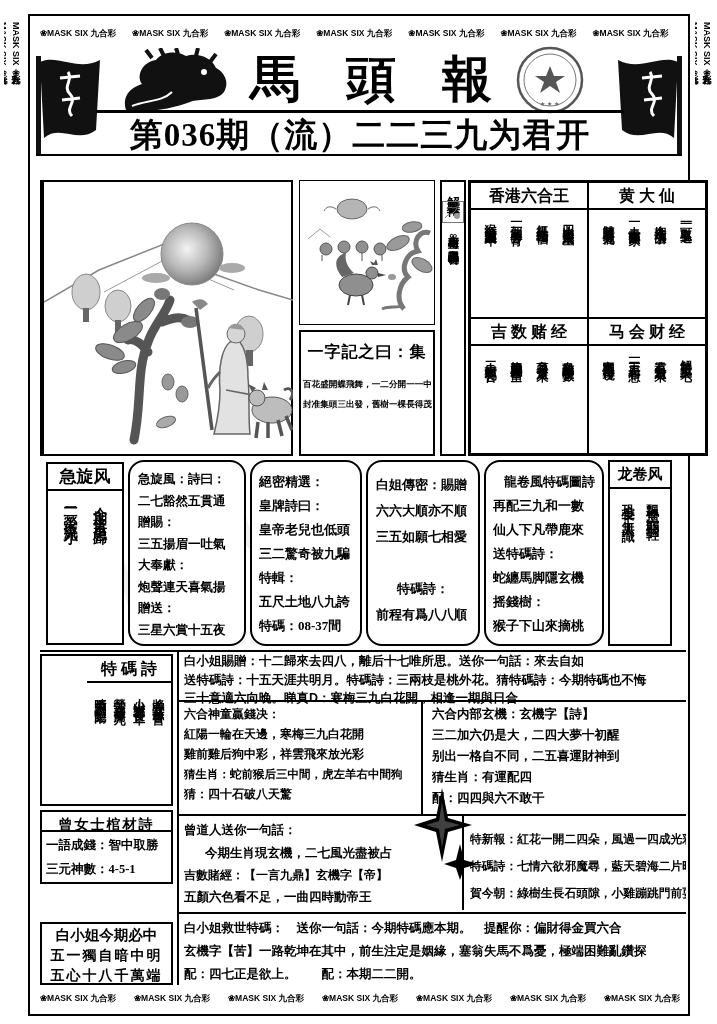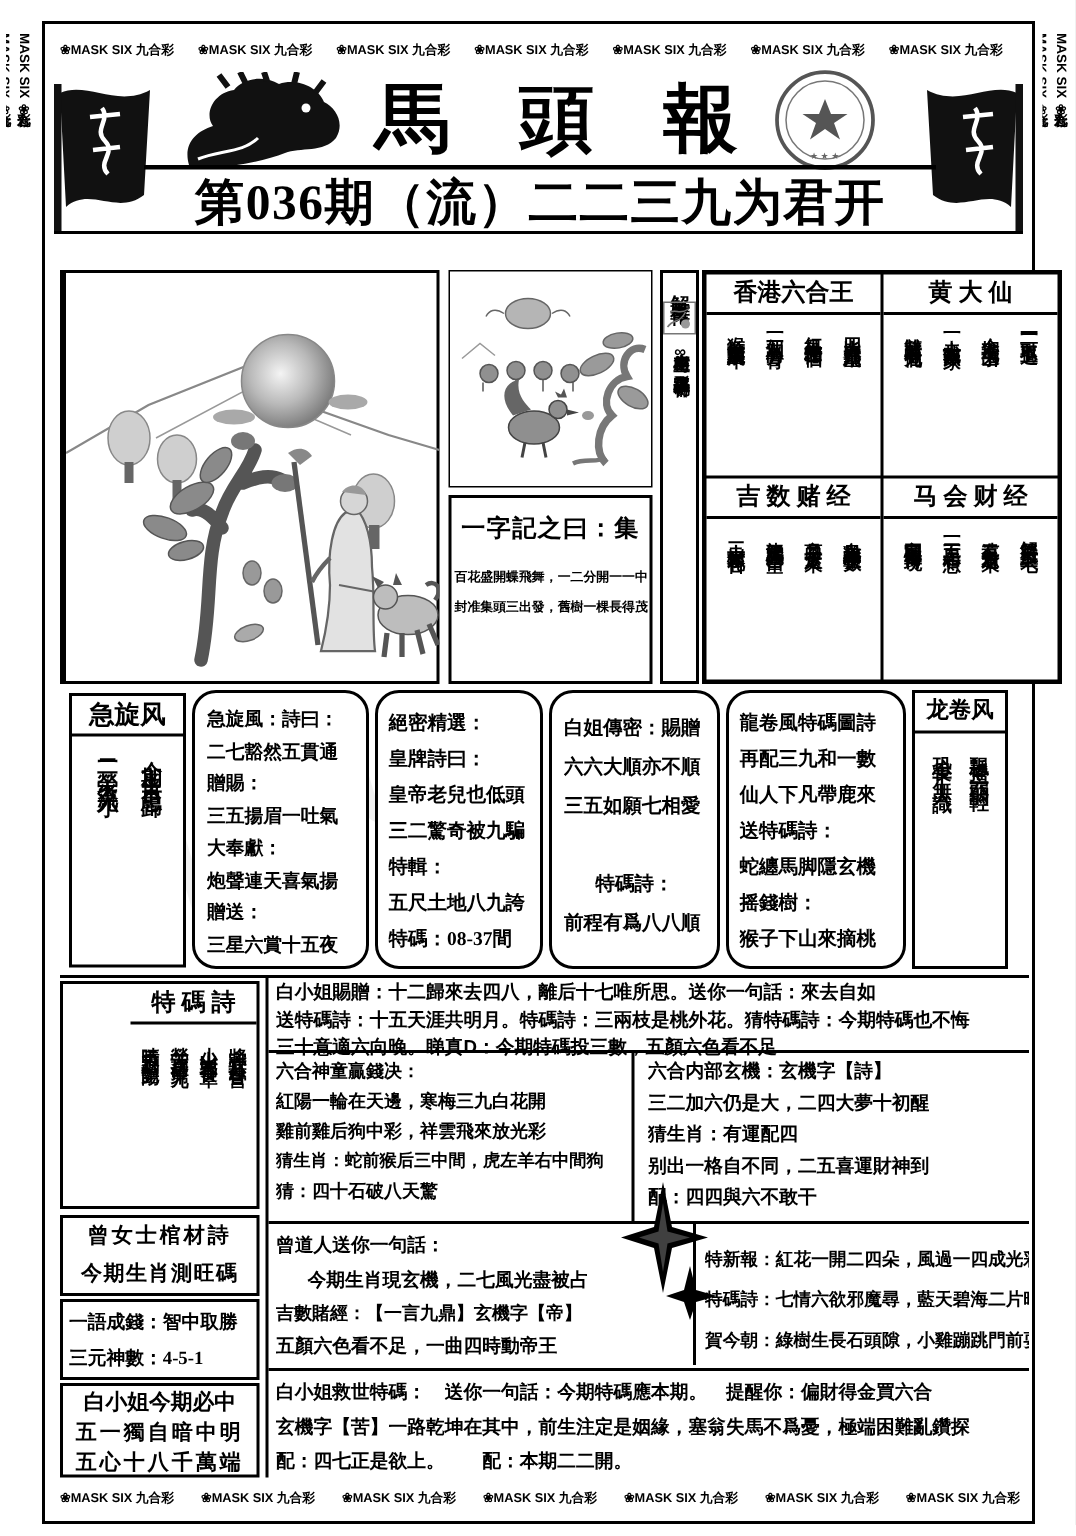--- a/index.html
+++ b/index.html
@@ -288,21 +288,21 @@
 
   <div class="abs rbox lines" style="left:366px;top:460px;width:114px;height:186px;padding:10px 8px;">
     <div class="tl" style="font-size:13px;line-height:26px;">白姐傳密：賜贈</div>
     <div class="tl" style="font-size:13px;line-height:26px;">六六大順亦不順</div>
     <div class="tl" style="font-size:13px;line-height:26px;">三五如願七相愛</div>
     <div class="tl" style="font-size:13px;line-height:26px;margin-top:26px;text-align:center;">特碼詩：</div>
     <div class="tl" style="font-size:13px;line-height:26px;">前程有爲八八順</div>
   </div>
 
   <div class="abs rbox lines" style="left:484px;top:460px;width:120px;height:186px;padding:8px 7px;">
-    <div class="tl" style="font-size:13px;line-height:24px;">龍卷風特碼圖詩</div>
+    <div class="tl" style="font-size:13px;line-height:24px;text-align:right;">龍卷風特碼圖詩</div>
     <div class="tl" style="font-size:13px;line-height:24px;">再配三九和一數</div>
     <div class="tl" style="font-size:13px;line-height:24px;">仙人下凡帶鹿來</div>
     <div class="tl" style="font-size:13px;line-height:24px;">送特碼詩：</div>
     <div class="tl" style="font-size:13px;line-height:24px;">蛇纏馬脚隱玄機</div>
     <div class="tl" style="font-size:13px;line-height:24px;">摇錢樹：</div>
     <div class="tl" style="font-size:13px;line-height:24px;">猴子下山來摘桃</div>
   </div>
 
   <div class="abs box" style="left:608px;top:460px;width:64px;height:186px;display:flex;flex-direction:column;">
     <div class="celltitle" style="font-size:15px;">龙卷风</div>
@@ -321,56 +321,56 @@
       <div class="vcol" style="font-size:12px;letter-spacing:2.5px;">將守六宮打曹營</div>
       <div class="vcol" style="font-size:12px;letter-spacing:2.5px;">小山光秃不長草</div>
       <div class="vcol" style="font-size:12px;letter-spacing:2.5px;">勞苦功高排第九</div>
       <div class="vcol" style="font-size:12px;letter-spacing:2.5px;">晴天只剩一艷陽</div>
     </div>
   </div>
 
   <div class="abs lines" style="left:184px;top:652px;width:502px;">
     <div class="tl" style="font-size:12.5px;line-height:18.5px;font-family:'Liberation Sans',sans-serif;">白小姐賜贈：十二歸來去四八，離后十七唯所思。送你一句話：來去自如</div>
     <div class="tl" style="font-size:12.5px;line-height:18.5px;font-family:'Liberation Sans',sans-serif;">送特碼詩：十五天涯共明月。特碼詩：三兩枝是桃外花。猜特碼詩：今期特碼也不悔</div>
-    <div class="tl" style="font-size:12.5px;line-height:18.5px;font-family:'Liberation Sans',sans-serif;">三十意適六向晚。睇真D：今期特碼投三數，五顏六色看不足</div>
+    <div class="tl" style="font-size:12.5px;line-height:18.5px;font-family:'Liberation Sans',sans-serif;">三十意適六向晚。睇真D：寒梅三九白花開，相逢一期與日合</div>
   </div>
 
   <div class="abs hr" style="left:179px;top:700px;width:507px;height:1.5px;"></div>
   <div class="abs divline" style="left:421px;top:700px;width:2px;height:115px;"></div>
 
   <div class="abs lines" style="left:184px;top:704px;width:232px;">
     <div class="tl" style="font-size:12px;line-height:20px;">六合神童贏錢决：</div>
     <div class="tl" style="font-size:12px;line-height:20px;">紅陽一輪在天邊，寒梅三九白花開</div>
     <div class="tl" style="font-size:12px;line-height:20px;">雞前雞后狗中彩，祥雲飛來放光彩</div>
     <div class="tl" style="font-size:11.5px;line-height:20px;">猜生肖：蛇前猴后三中間，虎左羊右中間狗</div>
     <div class="tl" style="font-size:12px;line-height:20px;">猜：四十石破八天驚</div>
   </div>
 
   <div class="abs lines" style="left:432px;top:704px;width:252px;">
     <div class="tl" style="font-size:12.5px;line-height:21px;">六合内部玄機：玄機字【詩】</div>
     <div class="tl" style="font-size:12.5px;line-height:21px;">三二加六仍是大，二四大夢十初醒</div>
+    <div class="tl" style="font-size:12.5px;line-height:21px;">别出一格自不同，二五喜運財神到</div>
     <div class="tl" style="font-size:12.5px;line-height:21px;">猜生肖：有運配四</div>
-    <div class="tl" style="font-size:12.5px;line-height:21px;">别出一格自不同，二五喜運財神到</div>
     <div class="tl" style="font-size:12.5px;line-height:21px;">配：四四與六不敢干</div>
   </div>
 
   <div class="abs hr" style="left:179px;top:814px;width:507px;height:1.5px;"></div>
 
   <svg class="abs" style="left:414px;top:788px;z-index:5;" width="64" height="92" viewBox="0 0 64 92">
     <path d="M28,0 L34,30 L58,37 L34,44 L28,74 L22,44 L0,37 L22,30 Z" fill="#000"></path>
     <path d="M46,56 L50,72 L64,76 L50,80 L46,92 L42,80 L30,76 L42,72 Z" fill="#000"></path>
     <path d="M28,14 L31,33 L46,37 L31,41 L28,60 L25,41 L12,37 L25,33 Z" fill="#fff" opacity="0.25"></path>
   </svg>
 
   <div class="abs box" style="left:40px;top:810px;width:133px;height:54px;text-align:center;">
     <div class="tl" style="font-size:14px;line-height:26px;letter-spacing:2px;">曾女士棺材詩</div>
     <div class="tl" style="font-size:14px;line-height:24px;letter-spacing:1px;">今期生肖測旺碼</div>
   </div>
 
-  <div class="abs box" style="left:40px;top:866px;width:133px;height:54px;padding-left:4px;box-sizing:border-box;">
+  <div class="abs box" style="left:40px;top:830px;width:133px;height:54px;padding-left:4px;box-sizing:border-box;">
     <div class="tl" style="font-size:12.5px;line-height:26px;">一語成錢：智中取勝</div>
     <div class="tl" style="font-size:12.5px;line-height:22px;">三元神數：4-5-1</div>
   </div>
 
   <div class="abs box" style="left:40px;top:922px;width:133px;height:63px;text-align:center;">
     <div class="tl" style="font-size:14.5px;line-height:22px;font-family:'Liberation Sans',sans-serif;">白小姐今期必中</div>
     <div class="tl" style="font-size:14px;line-height:20px;letter-spacing:2px;">五一獨自暗中明</div>
     <div class="tl" style="font-size:14px;line-height:20px;letter-spacing:2px;">五心十八千萬端</div>
   </div>
 

